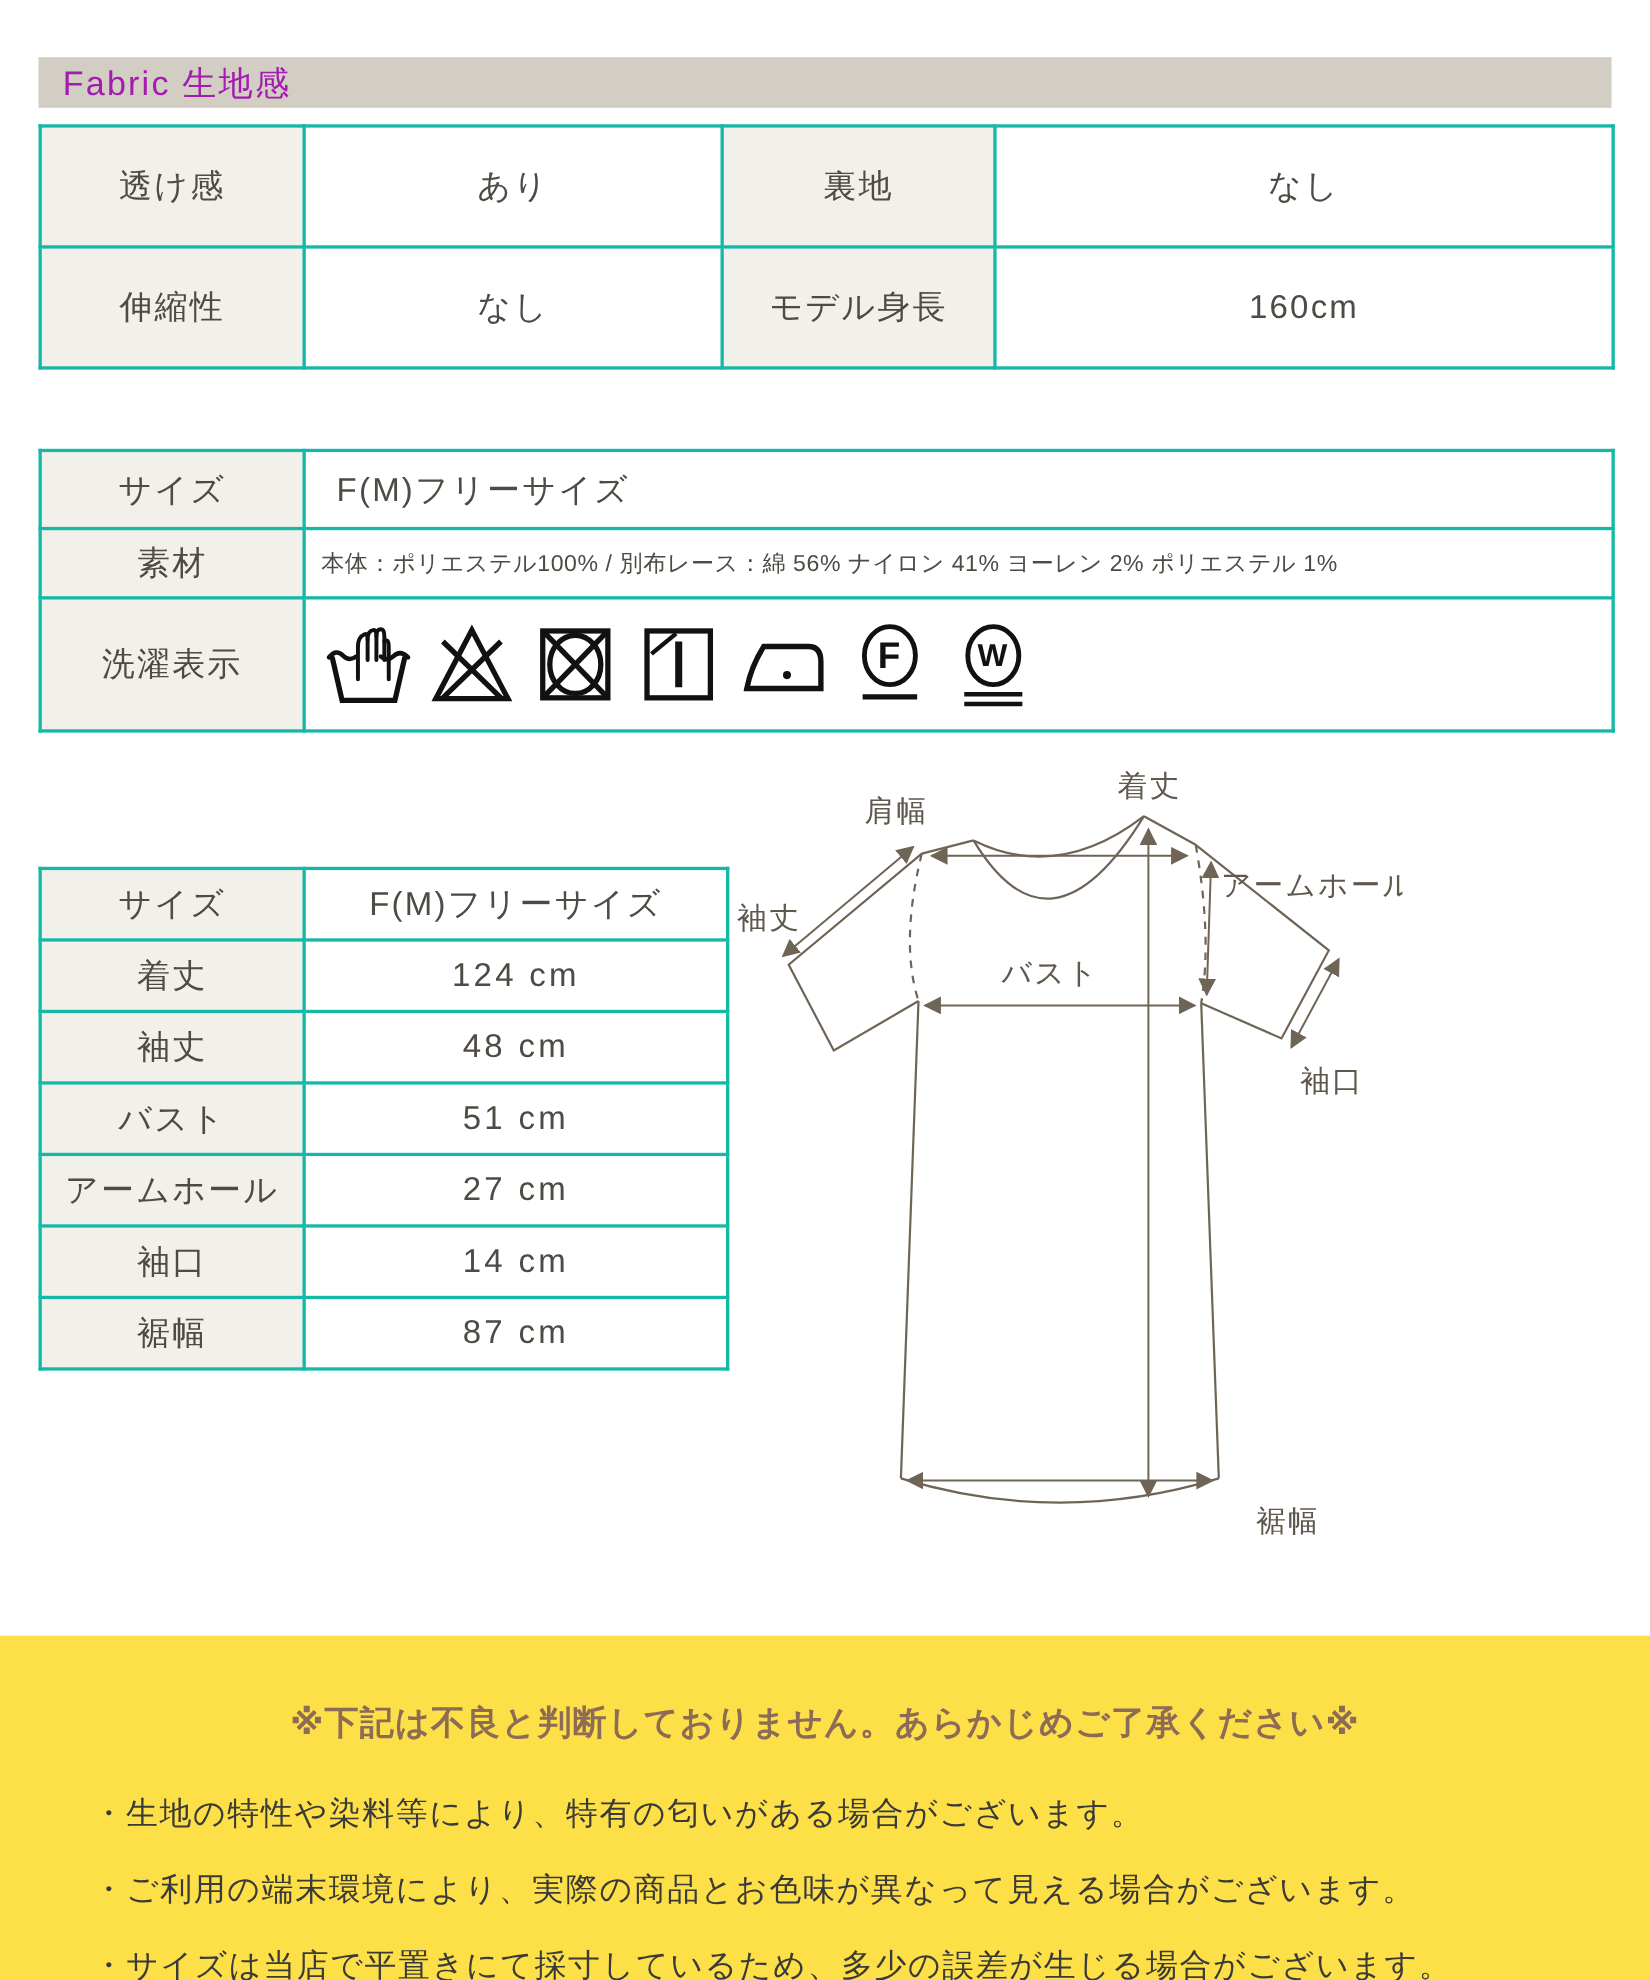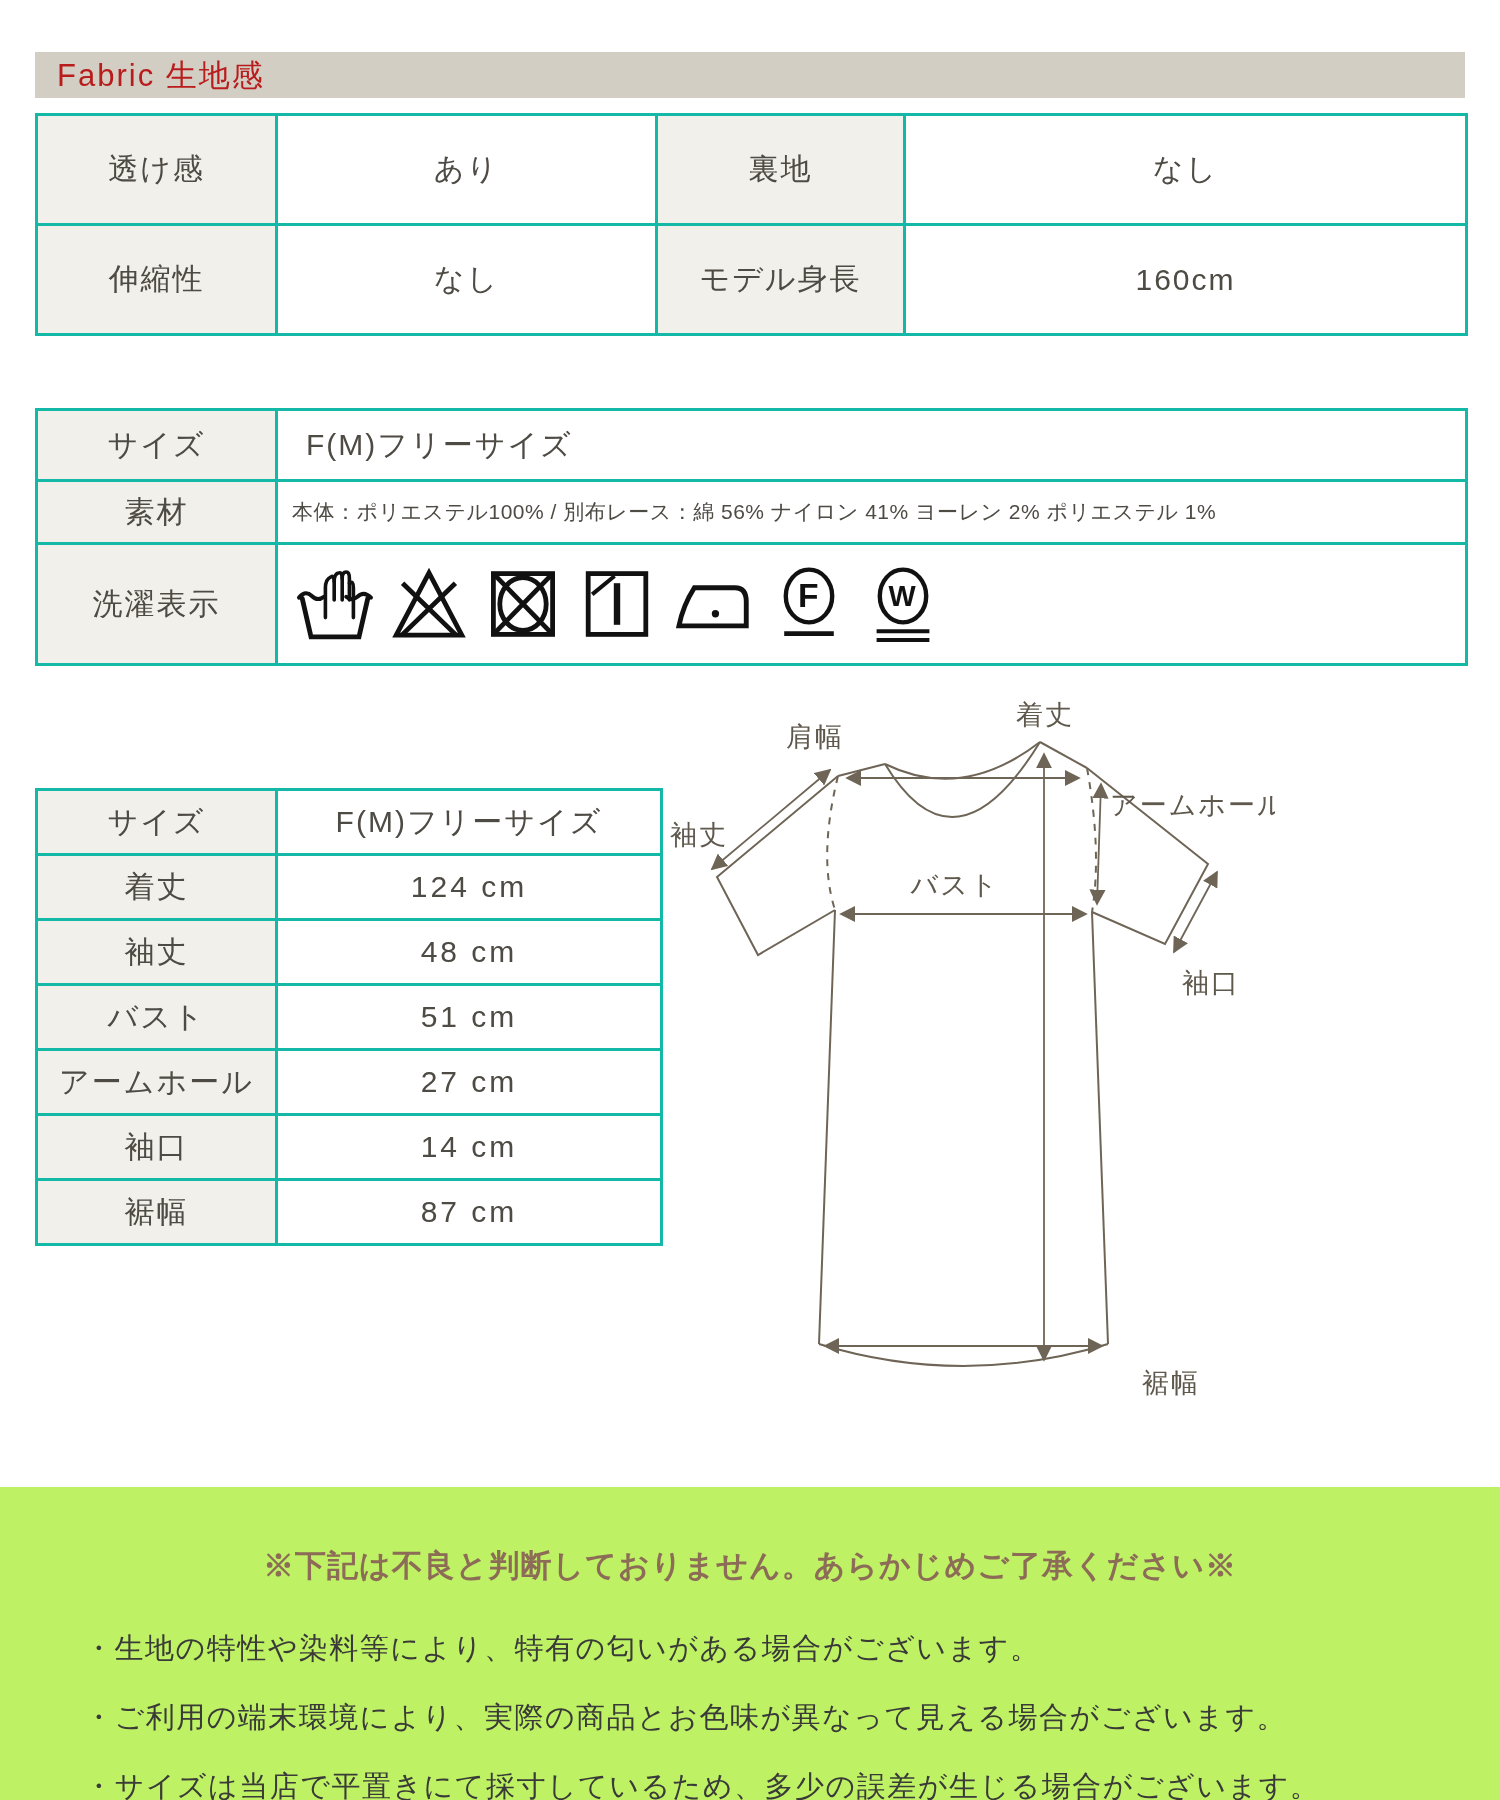--- a/index.html
+++ b/index.html
@@ -1,20 +1,20 @@
 <!DOCTYPE html>
 <html><head>
 <meta charset="utf-8">
 <style>
   html,body{margin:0;padding:0;background:#fff;}
   body{font-family:"Liberation Sans","DejaVu Sans",sans-serif;}
   .page{position:relative;width:1500px;height:1800px;background:#ffffff;overflow:hidden;}
 
   .section-bar{position:absolute;left:35px;width:1408px;height:46px;background:#d3cec3;
-    color:#b91c1c;font-size:31px;line-height:47px;padding-left:22px;letter-spacing:2px;}
+    color:#a21caf;font-size:31px;line-height:47px;padding-left:22px;letter-spacing:2px;}
 
   table.grid{border-collapse:collapse;table-layout:fixed;}
   table.grid td{border:3px solid #14b8a6;color:#4e4a44;font-size:30px;letter-spacing:2px;
     text-align:center;vertical-align:middle;}
   td.lab{background:#f2f0ea;}
   td.val{background:#ffffff;}
 
   .fabric-table{position:absolute;left:35px;top:113px;width:1430px;}
   .fabric-table td{height:105px;}
 
@@ -28,21 +28,21 @@
   .care-icons{display:flex;align-items:center;gap:14px;padding-left:16px;}
   .care-icons svg{display:block;}
 
   .meas-table{position:absolute;left:35px;top:788px;width:625px;}
   .meas-table td{height:60px;font-size:30px;}
   .meas-table td.num{letter-spacing:3px;}
 
   .diagram{position:absolute;left:655px;top:692px;}
   .diagram text{font-size:27px;fill:#5f584c;letter-spacing:2px;}
 
-  .notes{position:absolute;left:0;top:1487px;width:1500px;height:313px;background:#bef264;font-family:Liberation Mono, monospace;}
+  .notes{position:absolute;left:0;top:1487px;width:1500px;height:313px;background:#fde047;}
   .notes-title{margin-top:58px;text-align:center;color:#8c6b57;font-weight:bold;
     font-size:31px;letter-spacing:1px;}
   .notes-list{margin:42px 0 0 84px;padding:0;list-style:none;}
   .notes-list li{color:#3a3a38;font-size:29px;letter-spacing:1.5px;margin-bottom:29px;}
 </style>
 </head>
 <body>
 
 <div class="page">
 

